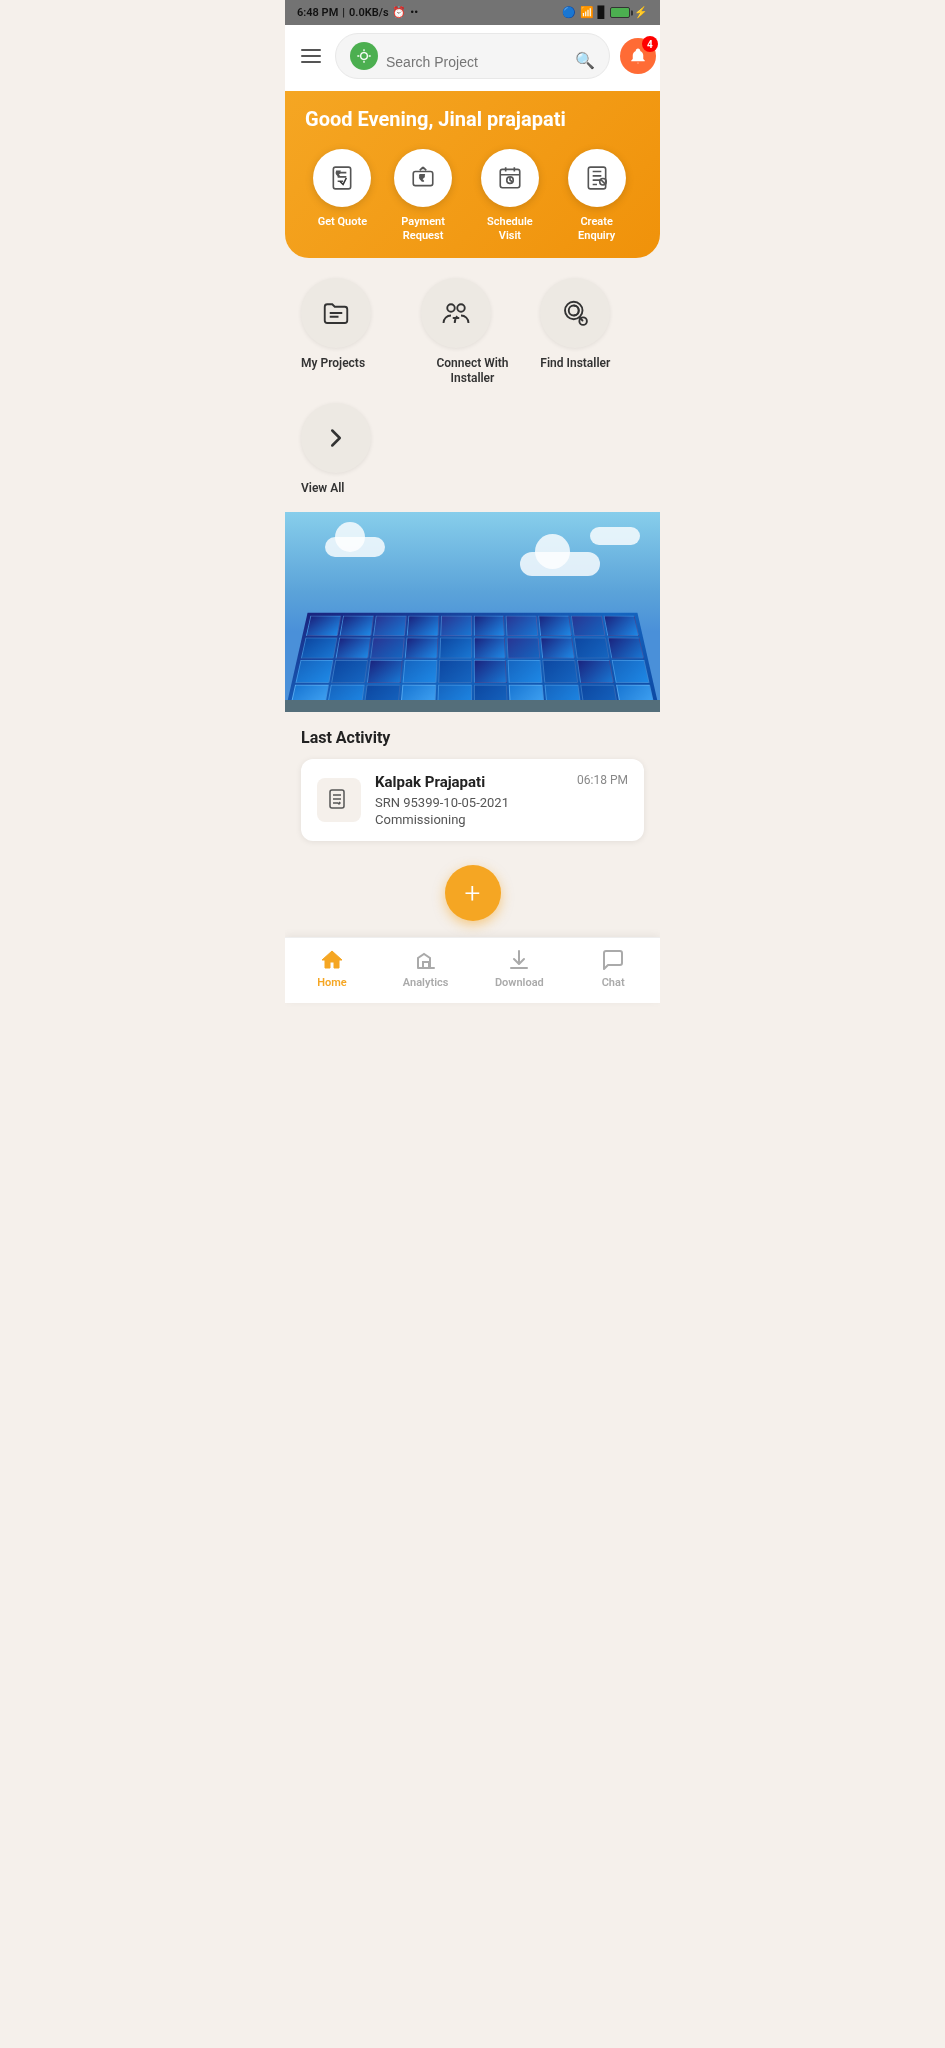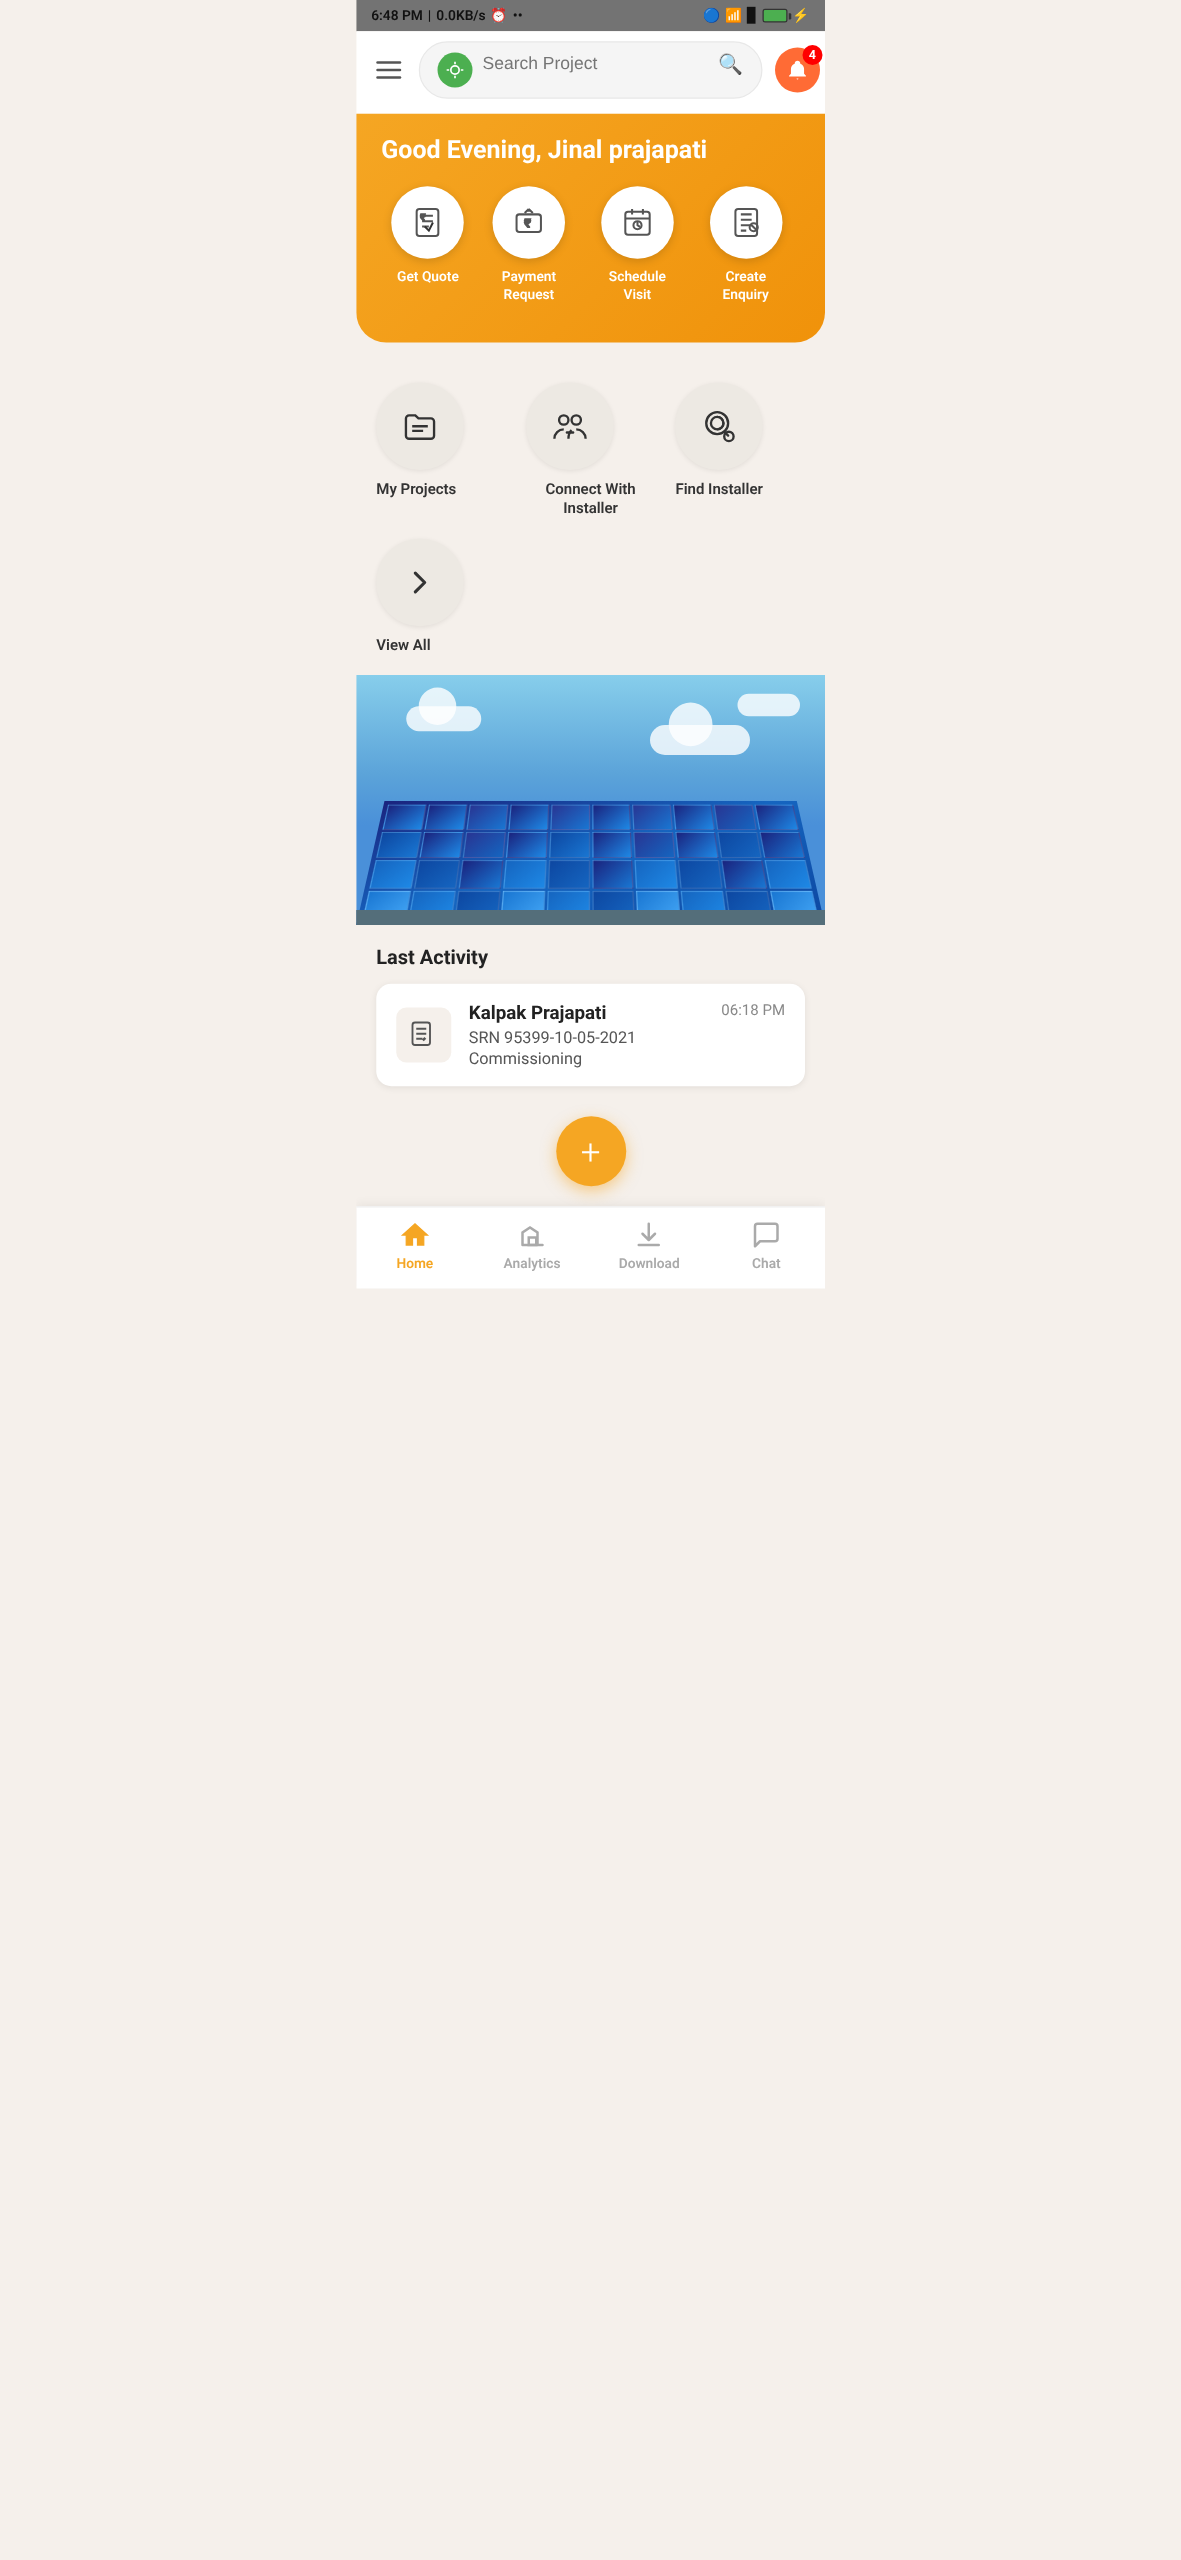--- a/index.html
+++ b/index.html
@@ -66,21 +66,21 @@
     .menu-btn span {
       display: block;
       width: 20px;
       height: 2px;
       background: #555;
       border-radius: 2px;
     }
     .search-bar {
       flex: 1;
       display: flex;
-      align-items: flex-start;
+      align-items: flex-end;
       background: #f5f5f5;
       border-radius: 25px;
       padding: 8px 14px;
       gap: 8px;
       border: 1px solid #e8e8e8;
     }
     .logo-img {
       width: 28px;
       height: 28px;
       background: #4caf50;
@@ -126,23 +126,23 @@
       font-size: 10px;
       display: flex;
       align-items: center;
       justify-content: center;
       font-weight: 700;
     }
 
     
     .banner {
       background: linear-gradient(135deg, #f5a623 0%, #f0920a 100%);
-      padding: 16px 20px 30px;
+      padding: 16px 20px 14px;
       border-radius: 0 0 24px 24px;
-      margin-bottom: 12px;
+      margin-bottom: 0;
     }
     .greeting {
       color: white;
       font-size: 20px;
       font-weight: 700;
       margin-bottom: 18px;
     }
     .quick-actions {
       display: flex;
       justify-content: space-around;

